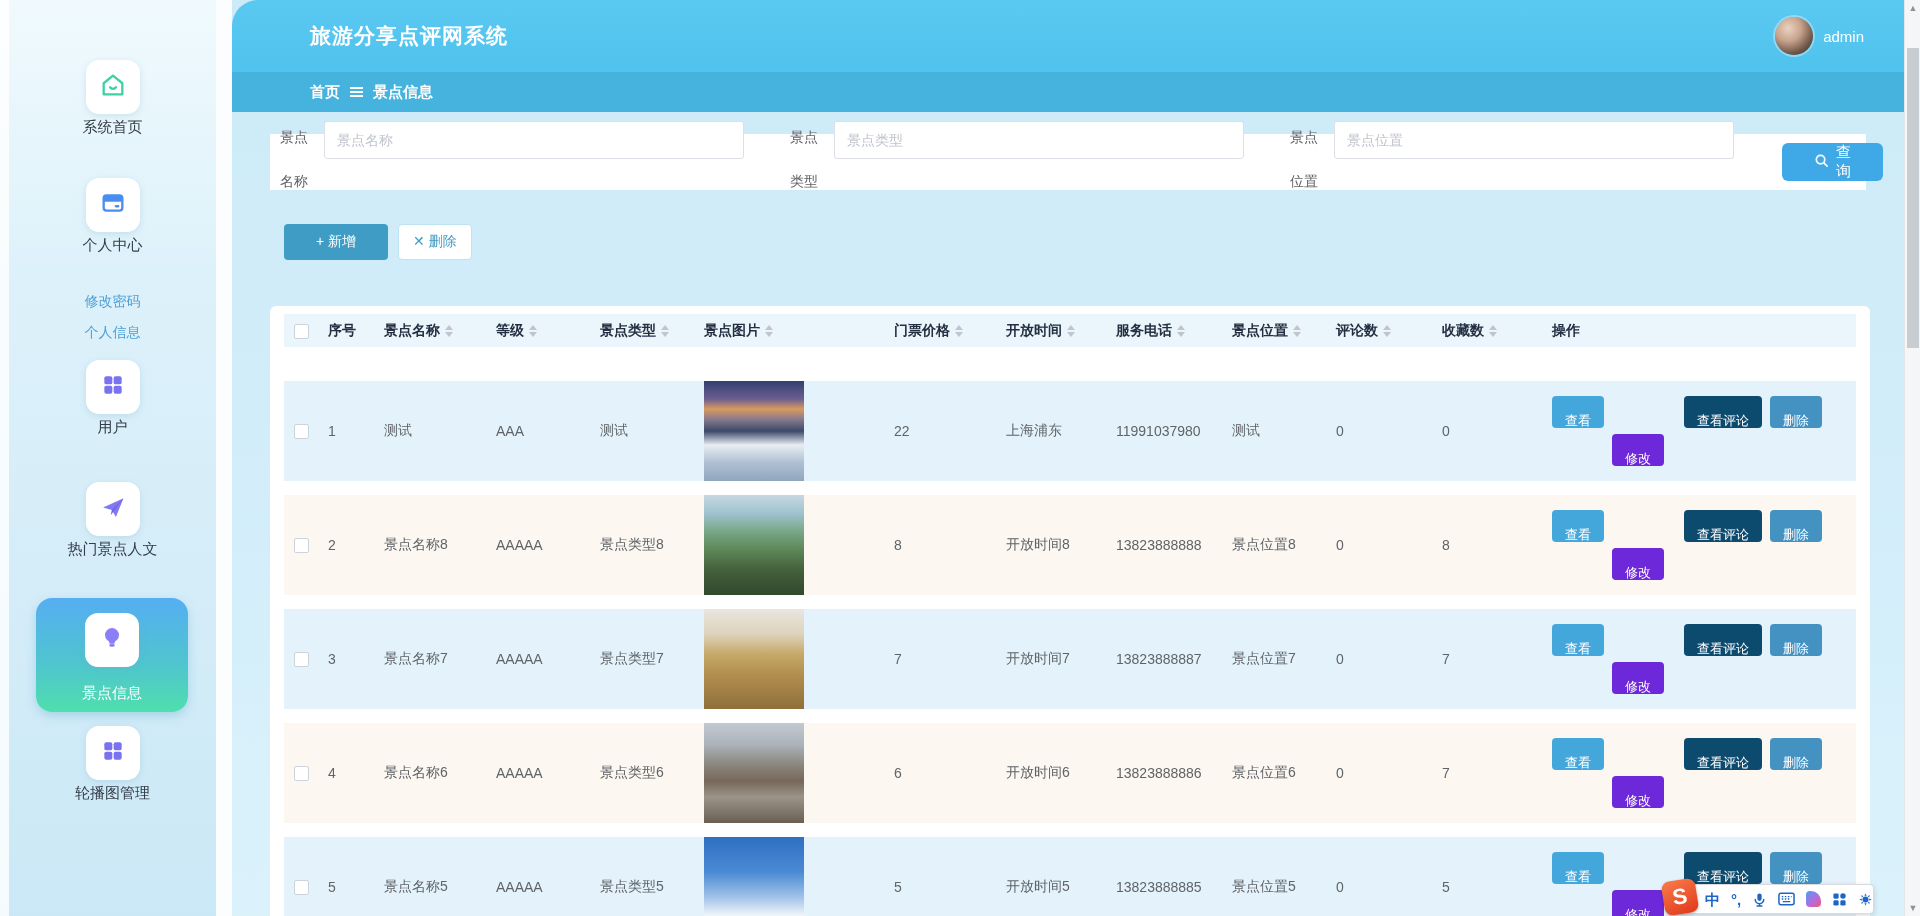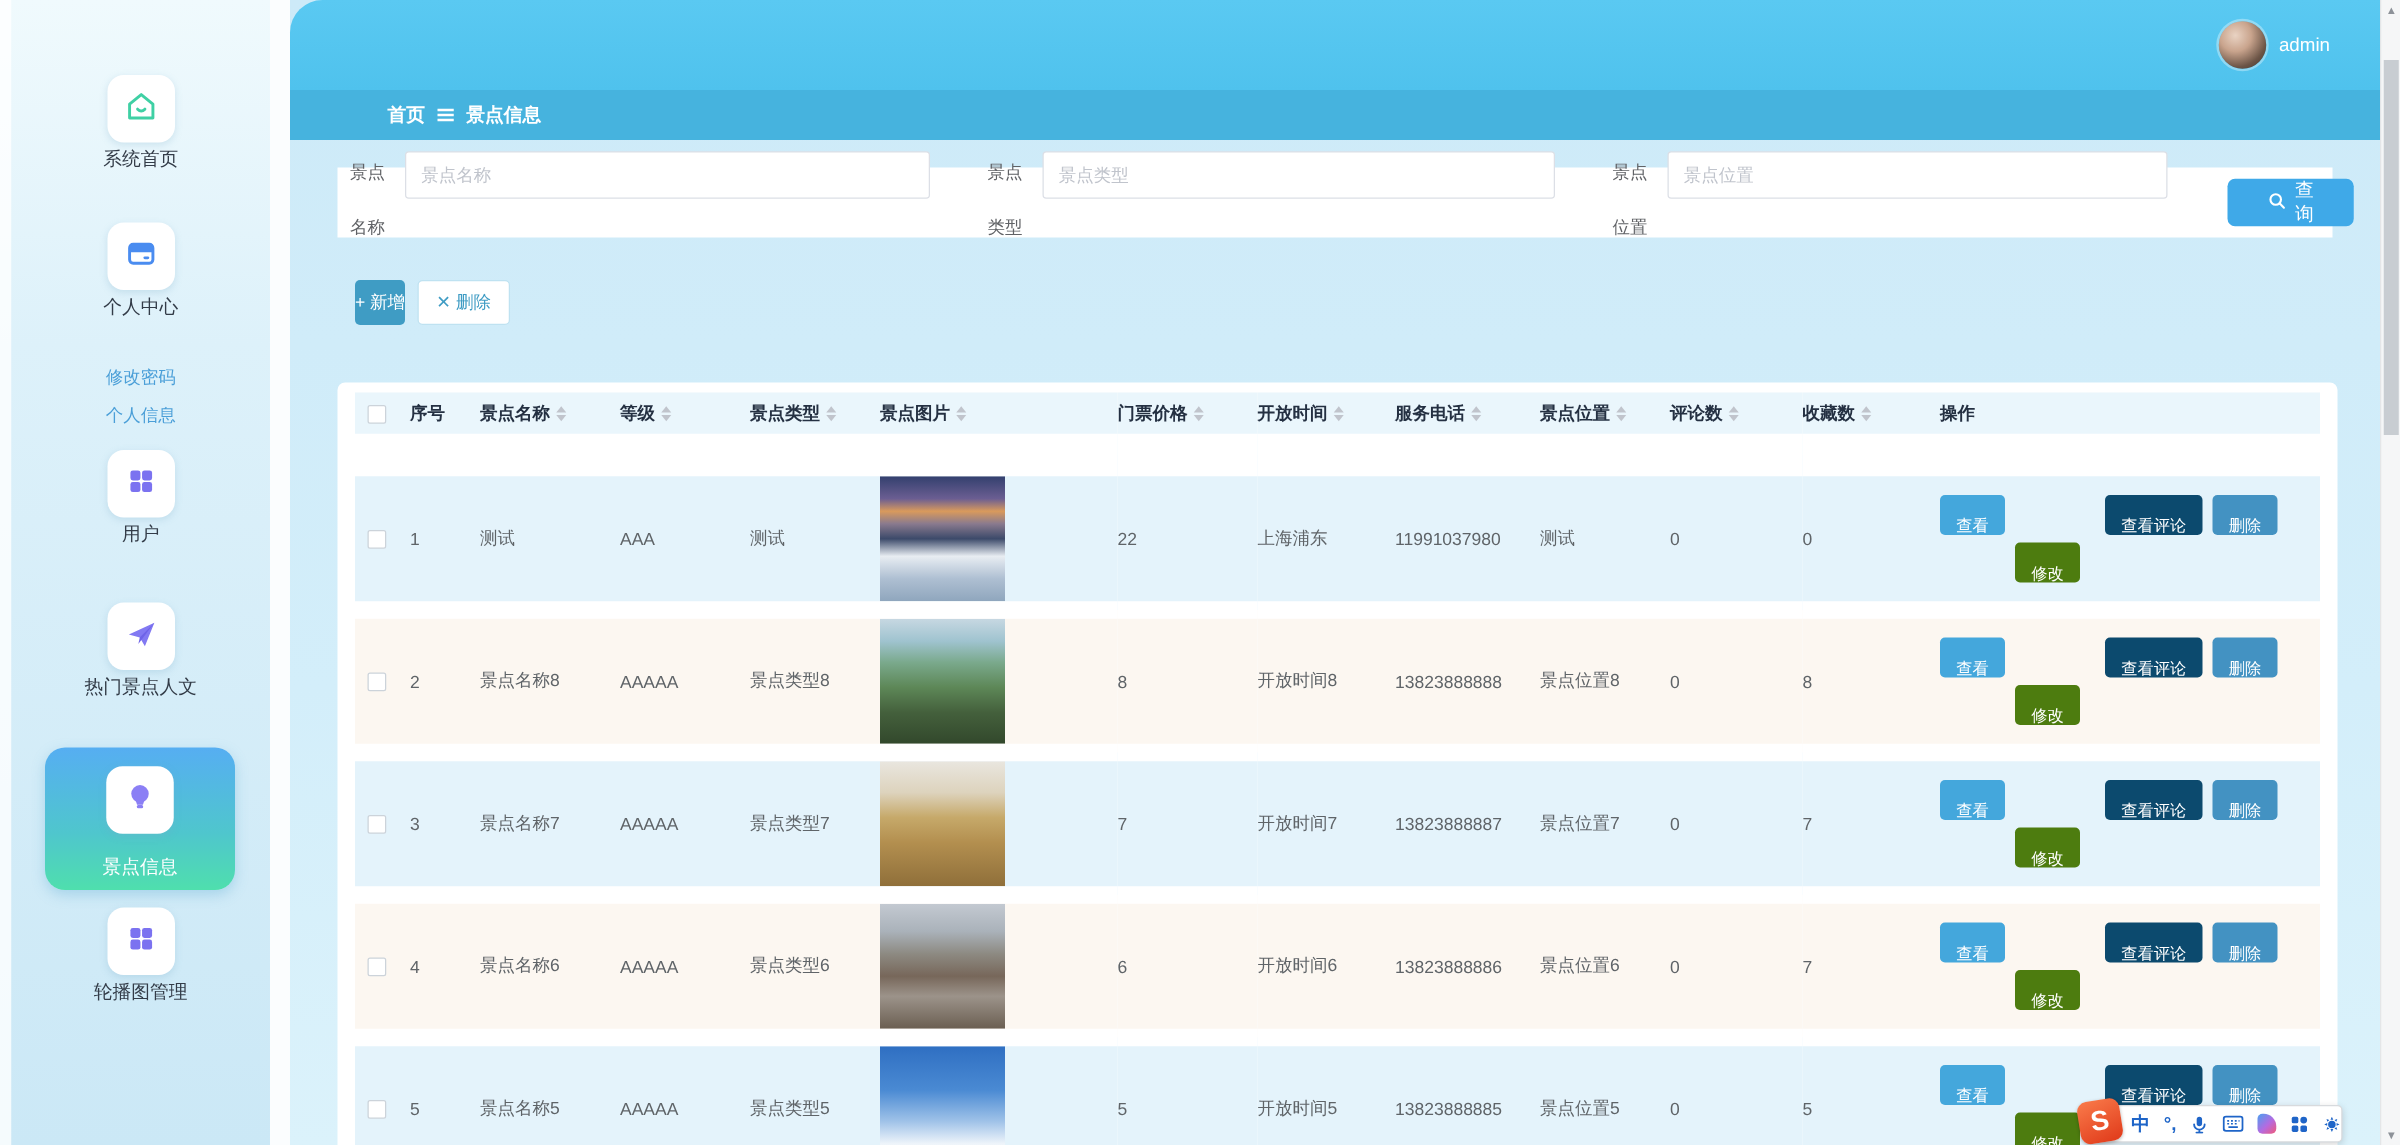--- a/index.html
+++ b/index.html
@@ -59,21 +59,21 @@
   .field input::placeholder { color:#c0c4cc; }
   .field.f2 input { width:410px; }
   .field.f3 input { width:400px; }
   .query-btn { display:flex; align-items:center; gap:7px; background:#3fa9e8; color:#fff;
                border:none; border-radius:6px; height:38px; padding:0 32px; font-size:15px;
                cursor:pointer; margin-left:2px; font-family:inherit; }
 
   
   .toolbar { position:absolute; left:52px; top:224px; display:flex; gap:10px; }
   .btn-add { background:#3f9cc4; color:#fff; border:none; border-radius:4px; height:36px;
-             padding:0 0; font-size:14px; cursor:pointer; font-family:inherit; }
+             padding:0 32px; font-size:14px; cursor:pointer; font-family:inherit; }
   .btn-del-top { background:#fff; color:#3f9cc4; border:1px solid #bfe2f1; border-radius:4px;
              height:36px; padding:0 14px; font-size:14px; cursor:pointer; font-family:inherit; }
 
   
   .table-card { position:absolute; left:38px; top:306px; width:1600px; height:610px;
                 background:#fff; border-radius:6px 6px 0 0; padding:8px 14px 0 14px; }
   table { border-collapse:collapse; table-layout:fixed; width:1572px; }
   thead th { height:50px; background:#eaf6fc; font-size:14px; color:#243042;
              text-align:left; font-weight:bold; border-bottom:34px solid #fff;margin-top:15px; }
   .th-inner { display:flex; align-items:center; gap:5px; }
@@ -91,21 +91,21 @@
   .thumb { width:100px; height:100px; }
   .img-waterfall-sunset { background:linear-gradient(180deg,#33406e 0%,#6b5e92 18%,#d99a5c 28%,#8a7a8e 38%,#3c4a6a 50%,#e8edf2 64%,#aebfd2 82%,#8fa6bd 100%); }
   .img-village { background:linear-gradient(180deg,#c7d8e2 0%,#9fc3cf 18%,#7aa98c 35%,#5d8757 55%,#44603c 75%,#32482c 100%); }
   .img-desert { background:linear-gradient(180deg,#e9e6df 0%,#ddd3bd 25%,#c6a96a 45%,#b38f4f 65%,#8f6f3a 100%); }
   .img-temple { background:linear-gradient(180deg,#c3c9d1 0%,#aab2ba 22%,#8d8a82 40%,#77675a 58%,#9c938a 74%,#6b5f52 100%); }
   .img-sky { background:linear-gradient(180deg,#2f6fc2 0%,#4a8ad3 35%,#9fc2e8 60%,#eef4fa 78%,#ffffff 100%); }
   .ops { display:flex; gap:8px; }
   .op-btn { border:none; border-radius:4px; color:#fff; font-size:13px; height:30px;
             padding:16px 13px; cursor:pointer; white-space:nowrap; font-family:inherit; }
   .op-view { background:#44a7dc; }
-  .op-edit { background:#4d7c0f;margin-top:38px; }
+  .op-edit { background:#6d28d9;margin-top:38px; }
   .op-comments { background:#0c4a6e;margin-left:12px; }
   .op-delete { background:#4392c2; }
 
   
   .scrollbar { position:absolute; right:0; top:0; width:16px; height:100%; background:#f5f6f7;
                border-left:1px solid #e4e6e8; }
   .sb-arrow { position:absolute; left:0; width:16px; height:16px; display:flex;
               align-items:center; justify-content:center; color:#8d9299; font-size:9px; }
   .sb-thumb { position:absolute; left:2px; top:48px; width:12px; height:300px; background:#c8cdd2; }
 
@@ -210,20 +210,21 @@
               <rect x="12.6" y="12.6" width="7.4" height="7.4" rx="1.8"></rect>
           </svg>
         </span>
       </div>
       <div class="side-label">轮播图管理</div>
     </div>
   </div>
 
   <div class="main">
     <div class="topbar">
+      <div class="app-title">旅游分享点评网系统</div>
       <div class="userbox">
         <div class="avatar"></div>
         <span class="username">admin</span>
       </div>
     </div>
 
     <div class="crumbbar">
       <div class="crumb-inner">
         <span>首页</span>
         <span class="crumb-sep">

